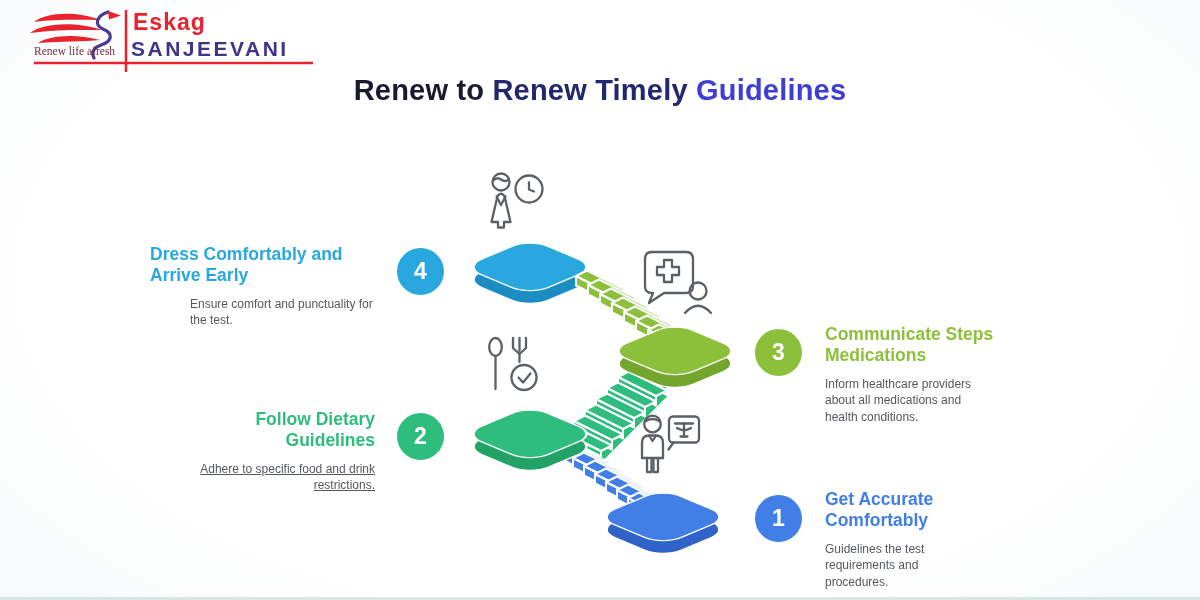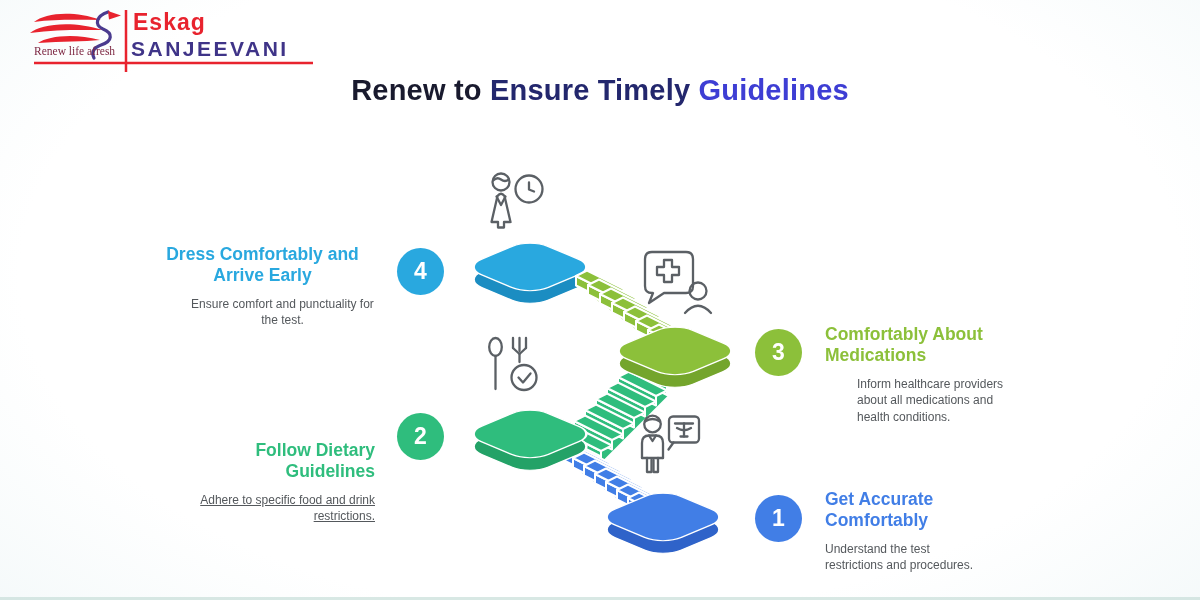--- a/index.html
+++ b/index.html
@@ -17,33 +17,33 @@
   
   .main-title{position:absolute;left:0;top:74px;width:100%;text-align:center;
     font-size:29px;font-weight:bold;letter-spacing:.2px;}
 
   
   .stairs{position:absolute;left:440px;top:155px;}
   .icon{stroke:#5b6065;stroke-width:2.3;fill:none;stroke-linecap:round;stroke-linejoin:round;}
 
   
   .step-block{position:absolute;}
-  .s4{left:150px;top:244px;width:225px;text-align:center;}
+  .s4{left:150px;top:244px;width:225px;text-align:left;}
   .s2{left:150px;top:409px;width:225px;text-align:right;}
   .s3{left:825px;top:324px;width:180px;text-align:left;}
   .s1{left:825px;top:489px;width:170px;text-align:left;}
   .step-title{font-size:17.5px;font-weight:bold;line-height:1.22;display:inline-block;}
   .s4 .step-title{max-width:195px;}
   .s2 .step-title{max-width:150px;}
   .s3 .step-title{max-width:178px;}
   .s1 .step-title{max-width:140px;}
   .step-desc{font-size:12px;line-height:1.38;margin-top:9px;}
   .s4 .step-desc{margin-left:auto;max-width:185px;}
   .s2 .step-desc{margin-left:auto;max-width:198px;text-decoration:underline;}
-  .s3 .step-desc{max-width:168px;margin-left:32px;}
+  .s3 .step-desc{max-width:168px;}
   .s1 .step-desc{max-width:160px;}
 
   
   .badge{position:absolute;width:47px;height:47px;border-radius:50%;
     color:#fff;font-weight:bold;font-size:23px;
     display:flex;align-items:center;justify-content:center;}
   .b4{left:397px;top:248px;}
   .b2{left:397px;top:413px;}
   .b3{left:755px;top:329px;}
   .b1{left:755px;top:495px;}
@@ -62,21 +62,21 @@
       <path d="M80,5 L93,9.5 L81,13.5 Z" fill="#e8232e"></path>
     </g>
     <text x="6" y="49" font-family="Liberation Serif, serif" font-size="11.5" fill="#7d2742">Renew life afresh</text>
     <line x1="98" y1="4" x2="98" y2="66" stroke="#e8232e" stroke-width="2.5"></line>
     <text x="105" y="24" font-size="23" font-weight="bold" letter-spacing="1" fill="#e8232e">Eskag</text>
     <text x="103" y="50" font-size="21" font-weight="bold" letter-spacing="2.5" fill="#3f3488">SANJEEVANI</text>
     <line x1="6" y1="57" x2="285" y2="57" stroke="#e8232e" stroke-width="2.5"></line>
   </svg>
 
   <div class="main-title">
-    <span style="color: rgb(25, 26, 46);">Renew to </span><span style="color: rgb(35, 39, 109);">Ensure Timely </span><span style="color: rgb(62, 62, 212);">Guidelines</span>
+    <span style="color: rgb(25, 26, 46);">Renew to </span><span style="color: rgb(35, 39, 109);">Renew Timely </span><span style="color: rgb(62, 62, 212);">Guidelines</span>
   </div>
 
   <svg class="stairs" id="stairs-svg" width="330" height="420" viewBox="0 0 330 420">
 
     <g>
       <g transform="translate(90,124.6) scale(1,0.42) rotate(45)">
         <rect x="-47.5" y="-47.5" width="95" height="95" rx="26" stroke="#ffffff" stroke-width="2.5" fill="#1b8dc2"></rect>
       </g>
       <g transform="translate(90,112) scale(1,0.42) rotate(45)">
         <rect x="-47.5" y="-47.5" width="95" height="95" rx="26" stroke="#ffffff" stroke-width="2.5" fill="#29a8df"></rect>
@@ -211,31 +211,31 @@
     </g>
   </svg>
 
   <div class="step-block s4">
     <div class="step-title" style="color: rgb(41, 168, 223);">Dress Comfortably and Arrive Early</div>
     <div class="step-desc" style="color: rgb(84, 88, 92);">Ensure comfort and punctuality for the test.</div>
   </div>
   <div class="badge b4" style="background-color: rgb(41, 168, 223);">4</div>
 
   <div class="step-block s2">
-    <div class="step-title" style="color: rgb(47, 189, 125); margin-top: 31px;">Follow Dietary Guidelines</div>
+    <div class="step-title" style="color: rgb(47, 189, 125);">Follow Dietary Guidelines</div>
     <div class="step-desc" style="color: rgb(84, 88, 92);">Adhere to specific food and drink restrictions.</div>
   </div>
   <div class="badge b2" style="background-color: rgb(47, 189, 125);">2</div>
 
   <div class="step-block s3">
-    <div class="step-title" style="color: rgb(140, 192, 58);">Comfortably About Medications</div>
+    <div class="step-title" style="color: rgb(140, 192, 58);">Communicate Steps Medications</div>
     <div class="step-desc" style="color: rgb(84, 88, 92);">Inform healthcare providers about all medications and health conditions.</div>
   </div>
   <div class="badge b3" style="background-color: rgb(140, 192, 58);">3</div>
 
   <div class="step-block s1">
     <div class="step-title" style="color: rgb(65, 126, 230);">Get Accurate Comfortably</div>
-    <div class="step-desc" style="color: rgb(84, 88, 92);">Understand the test restrictions and procedures.</div>
+    <div class="step-desc" style="color: rgb(84, 88, 92);">Guidelines the test requirements and procedures.</div>
   </div>
   <div class="badge b1" style="background-color: rgb(65, 126, 230);">1</div>
 
   <div class="bottom-edge"></div>
 </div>
 
 </body></html>

